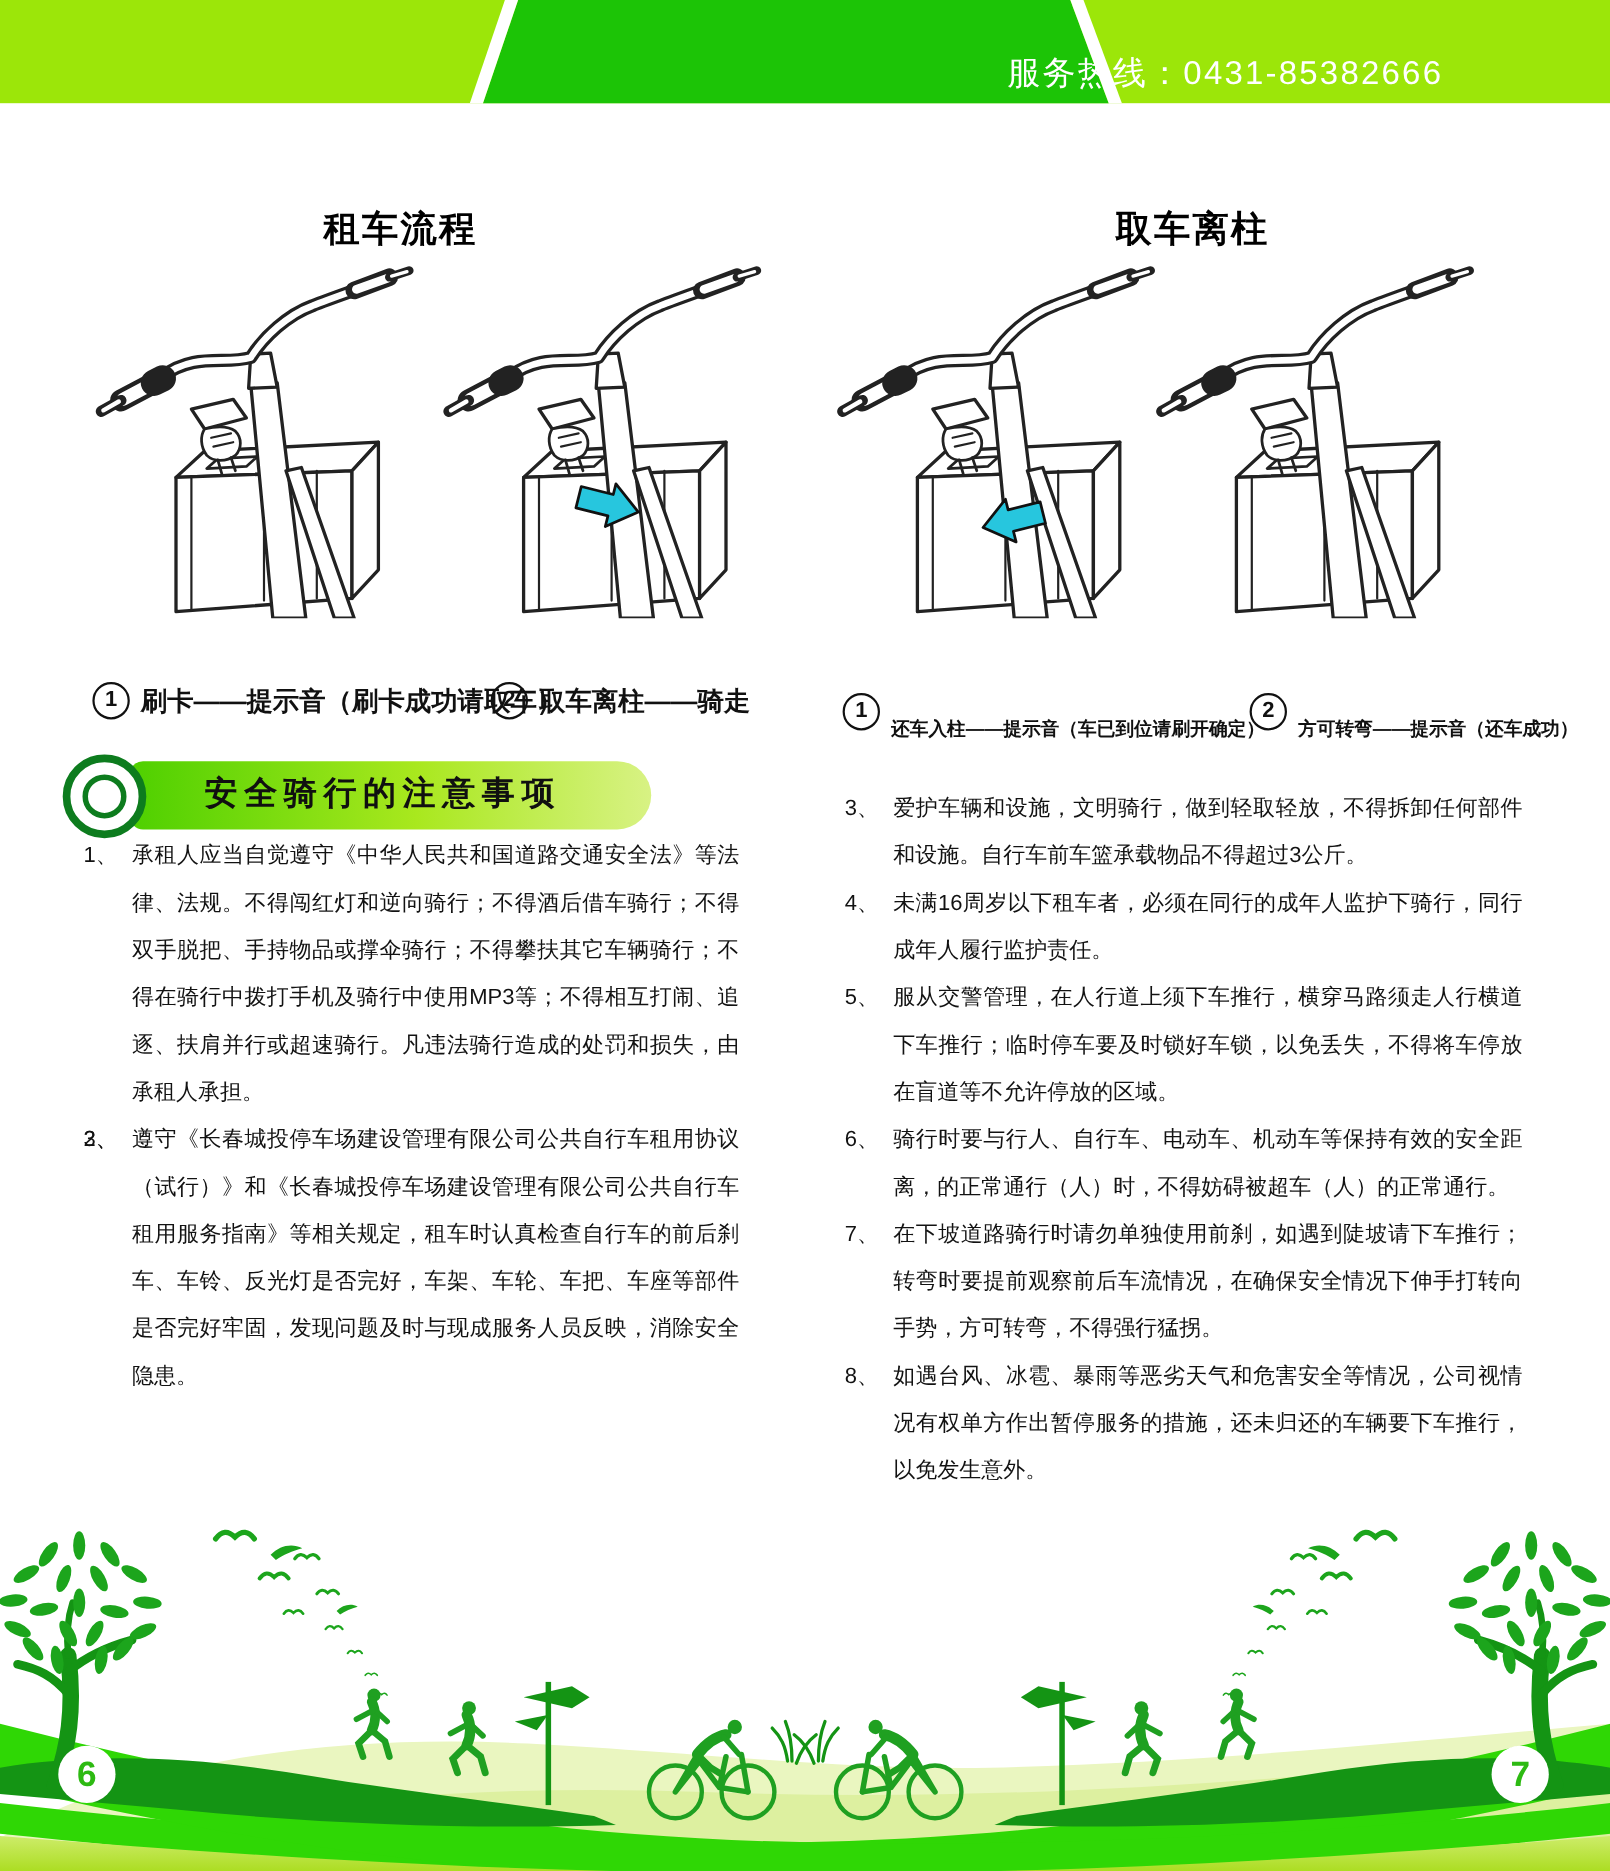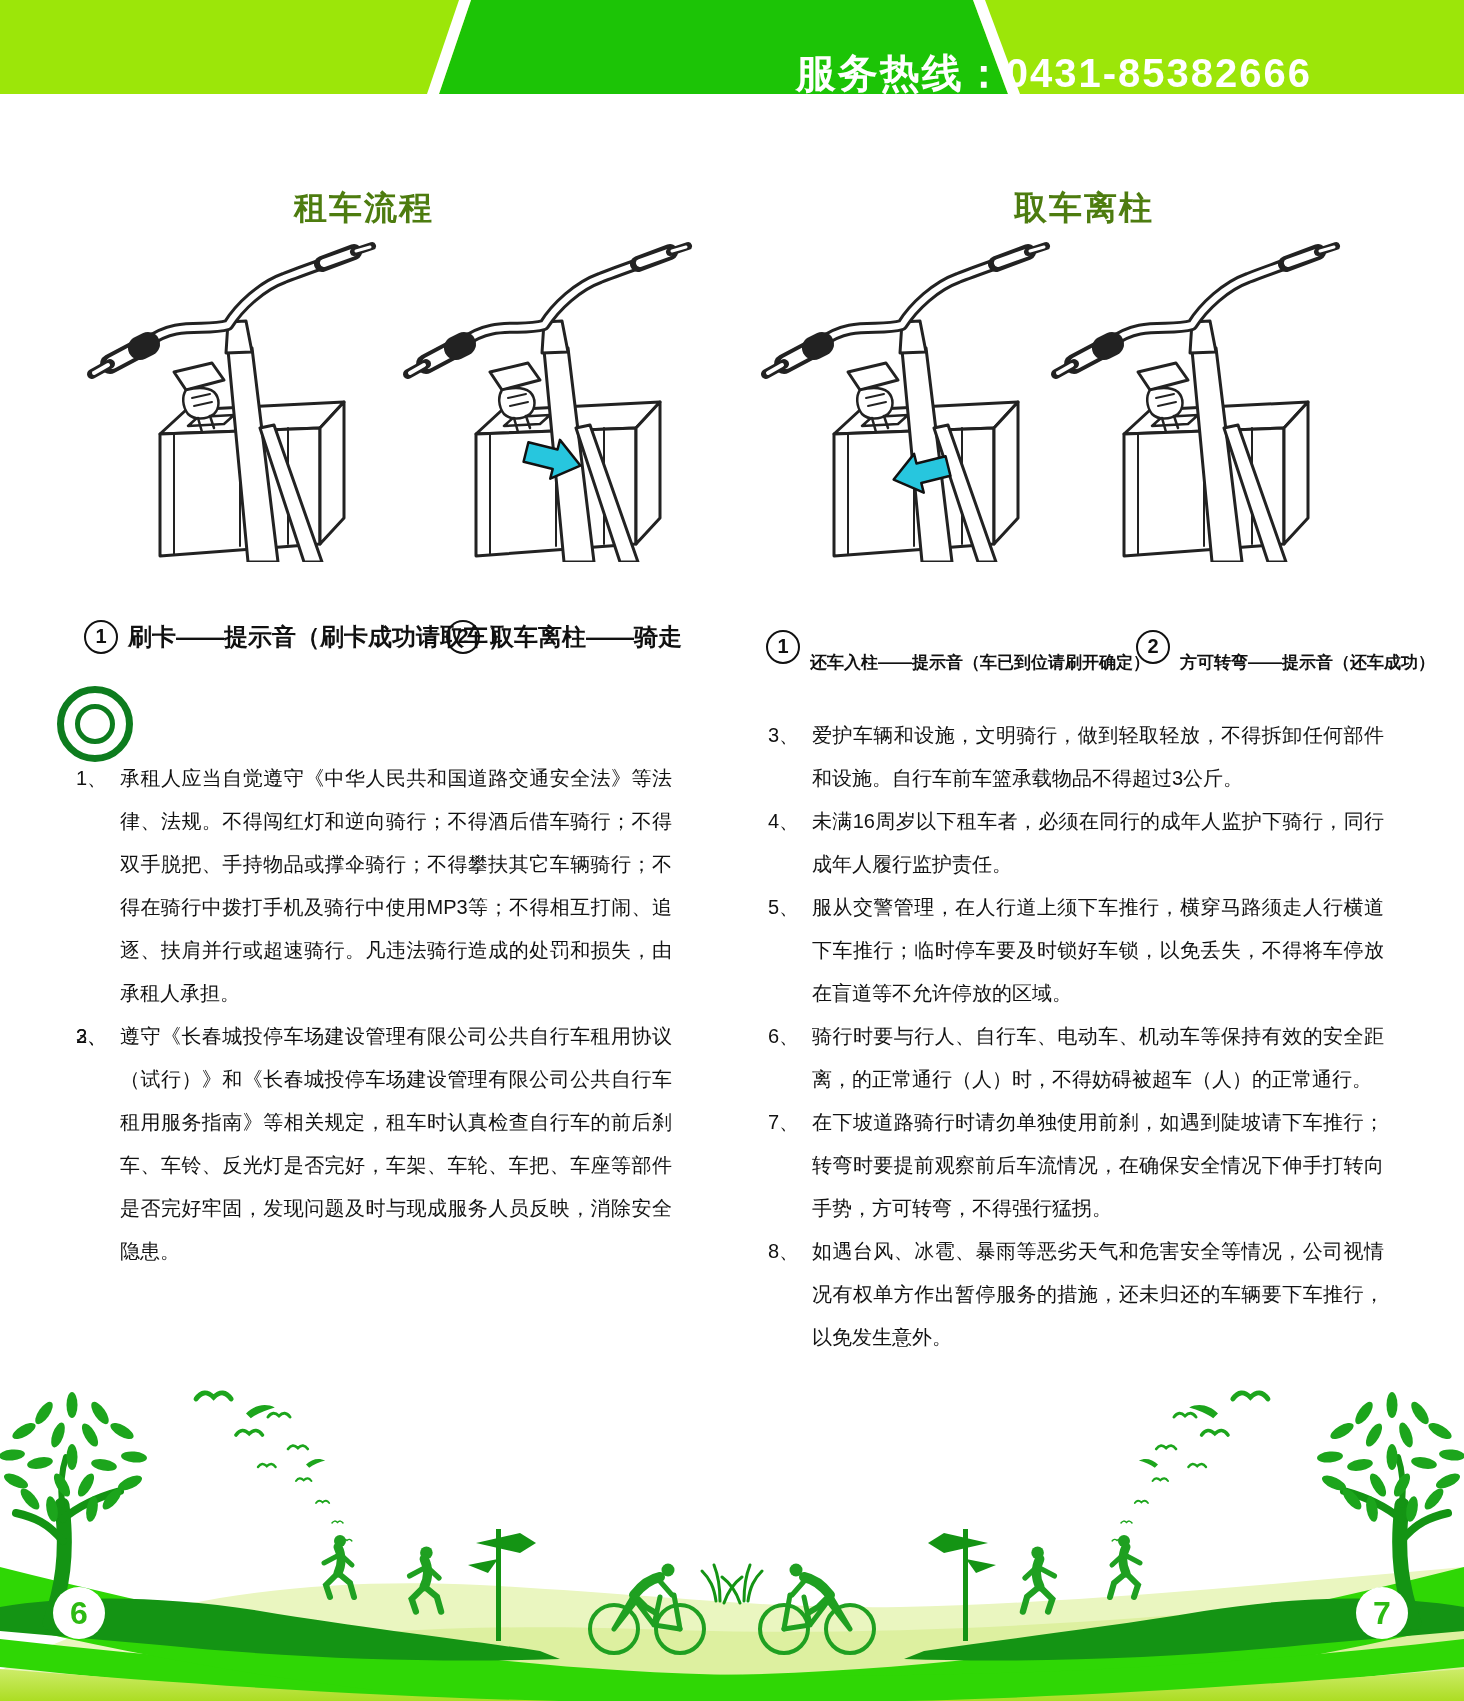--- a/index.html
+++ b/index.html
@@ -6,27 +6,27 @@
   html,body { background:#fff; }
   .page {
     position:relative; width:1464px; height:1701px;
     background:#fff; overflow:hidden;
     font-family:"Liberation Sans", sans-serif; color:#111;
   }
   
   .header-svg { position:absolute; top:0; left:0; }
   .hotline {
     position:absolute; top:46px; right:152px;
-    font-size:40px; font-weight:bold; color:#fff; letter-spacing:2px;
+    font-size:30px; font-weight:normal; color:#fff; letter-spacing:2px;
   }
   
   .sec-title {
     position:absolute; top:186px; width:300px; text-align:center;
     font-family:"Liberation Serif", serif; font-weight:bold;
-    font-size:33px; color:#4d7c0f; letter-spacing:2px;
+    font-size:33px; color:#000000; letter-spacing:2px;
   }
   .sec-title.rent { left:214px; }
   .sec-title.return { left:934px; }
   
   .illus { position:absolute; top:222px; width:300px; height:340px; }
   .illus.i1 { left:82px; } .illus.i2 { left:398px; }
   .illus.i3 { left:756px; } .illus.i4 { left:1046px; }
   
   .step { position:absolute; top:620px; display:flex; align-items:center; }
   .step .snum {
@@ -163,20 +163,23 @@
   </div>
   <div class="step r r1">
     <span class="snum">1</span>
     <span class="stext">还车入柱——提示音（车已到位请刷开确定）</span>
   </div>
   <div class="step r r2">
     <span class="snum">2</span>
     <span class="stext">方可转弯——提示音（还车成功）</span>
   </div>
 
+  <div class="badge-bar">
+    <span class="btitle">安全骑行的注意事项</span>
+  </div>
   <div class="badge-rings">
     <div class="inner"></div>
   </div>
 
   <div class="col col-left">
     <div class="item">
       <span class="inum">1、</span>
       <span>承租人应当自觉遵守《中华人民共和国道路交通安全法》等法律、法规。不得闯红灯和逆向骑行；不得酒后借车骑行；不得双手脱把、手持物品或撑伞骑行；不得攀扶其它车辆骑行；不得在骑行中拨打手机及骑行中使用MP3等；不得相互打闹、追逐、扶肩并行或超速骑行。凡违法骑行造成的处罚和损失，由承租人承担。</span>
     </div>
     <div class="item">

